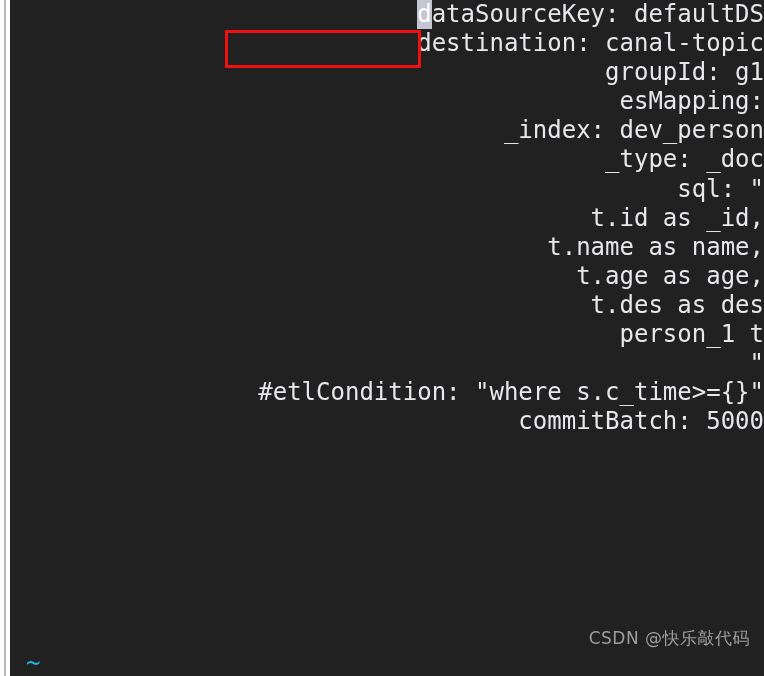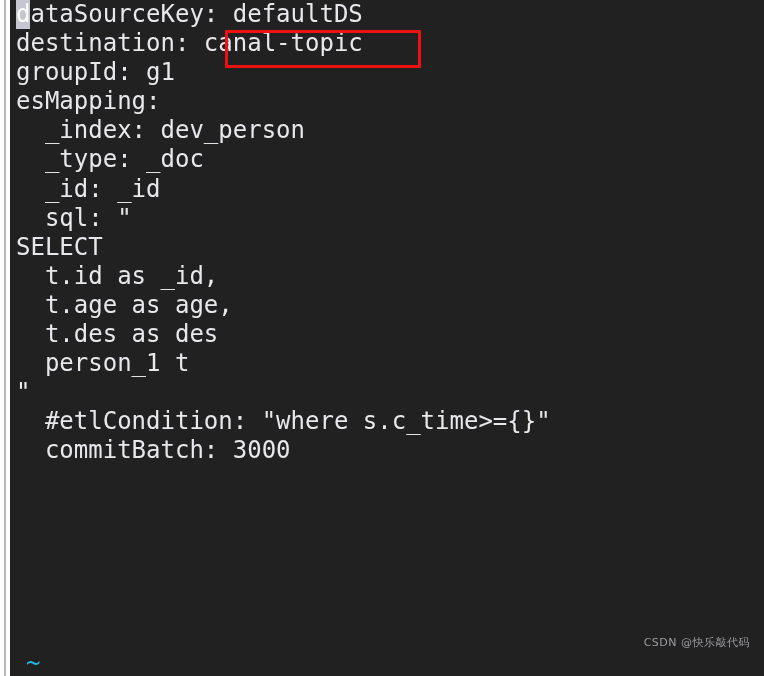--- a/index.html
+++ b/index.html
@@ -11,20 +11,21 @@
   body {
     font-family: "DejaVu Sans Mono", "Liberation Mono", monospace;
   }
 
   #screen {
     position: relative;
     width: 764px;
     height: 676px;
     overflow: hidden;
     background: #ffffff;
+    text-align: right;
   }
 
   
   .chrome-left-white {
     position: absolute;
     left: 0; top: 0;
     width: 10px; height: 676px;
     background: #ffffff;
   }
   .chrome-left-rule {
@@ -96,21 +97,21 @@
     line-height: 29px;
     color: #21b8e8;
     font-family: "DejaVu Sans Mono", "Liberation Mono", monospace;
   }
 
   
   .watermark {
     position: absolute;
     right: 14px;
     bottom: 26px;
-    font-size: 11px;
+    font-size: 17px;
     color: #9d9da2;
     font-family: "DejaVu Sans", "Liberation Sans", sans-serif;
     white-space: nowrap;
     letter-spacing: 0.5px;
   }
 </style>
 </head>
 <body>
 
 <div id="screen">
@@ -127,43 +128,42 @@
       <div class="line"><span>destination: canal-topic</span></div>
 
       <div class="line"><span>groupId: g1</span></div>
 
       <div class="line"><span>esMapping:</span></div>
 
       <div class="line"><span>  _index: dev_person</span></div>
 
       <div class="line"><span>  _type: _doc</span></div>
 
-      <div class="line"><span>  _id: _id</span></div>
 
       <div class="line"><span>  sql: "</span></div>
 
-      <div class="line"><span>SELECT</span></div>
 
       <div class="line"><span>  t.id as _id,</span></div>
 
 
+      <div class="line"><span>  t.name as name,</span></div>
 
 
       <div class="line"><span>  t.age as age,</span></div>
 
       <div class="line"><span>  t.des as des</span></div>
 
 
       <div class="line"><span>  person_1 t</span></div>
 
       <div class="line"><span>"</span></div>
 
       <div class="line"><span>  #etlCondition: "where s.c_time&gt;={}"</span></div>
 
-      <div class="line"><span>  commitBatch: 3000</span></div>
+      <div class="line"><span>  commitBatch: 5000</span></div>
 
       <div class="line blank"><span></span></div>
 
       <div class="line blank"><span></span></div>
 
     </div>
 
     <div class="redbox"></div>
 
     <div class="tilde">~</div>

